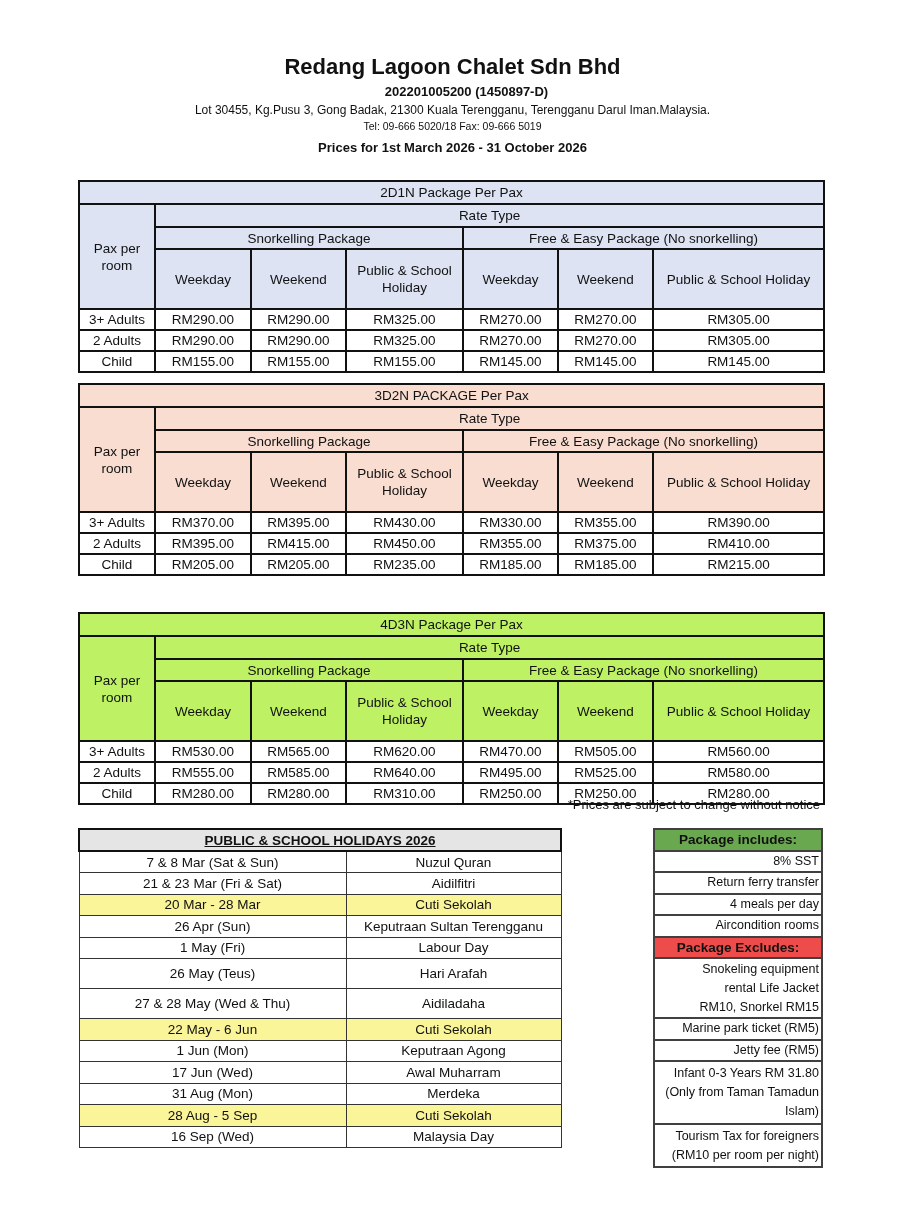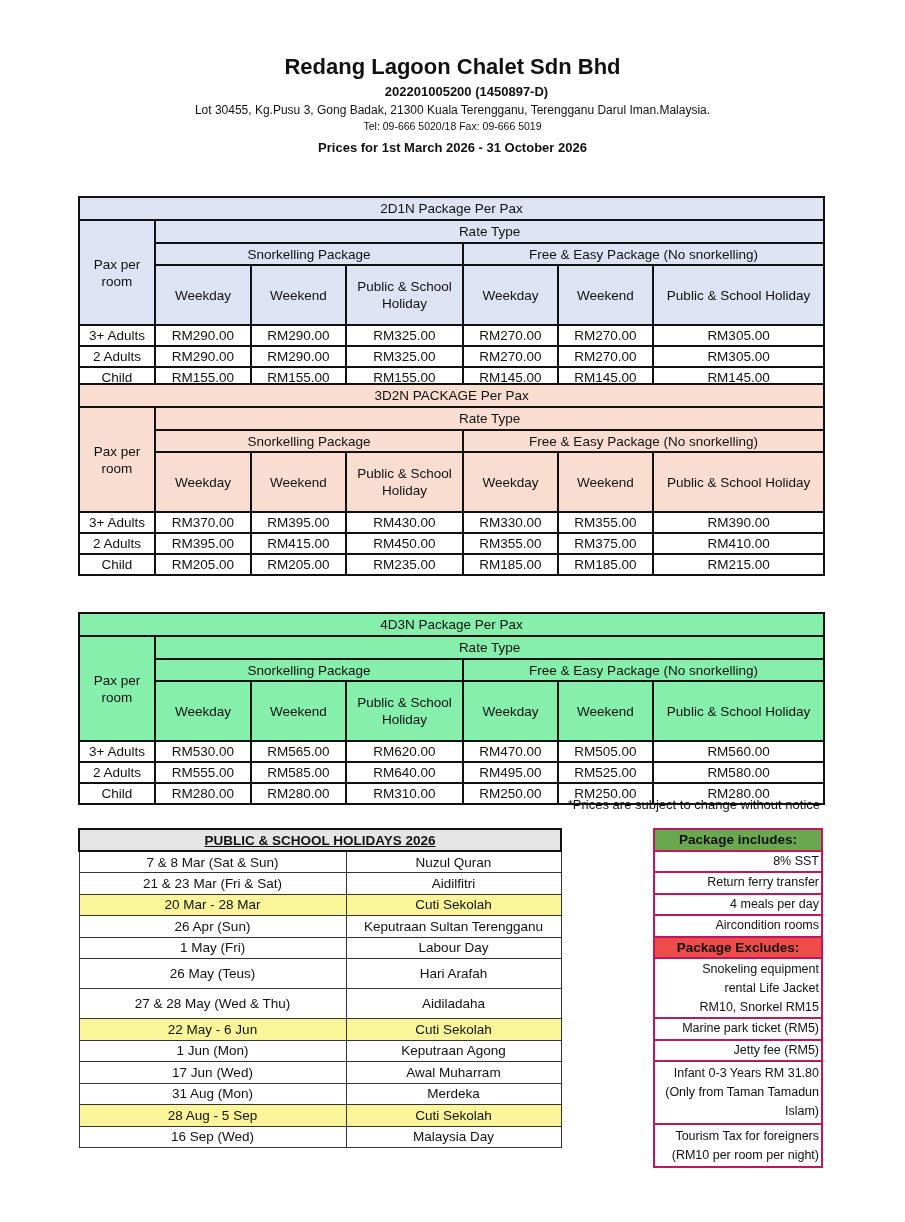--- a/index.html
+++ b/index.html
@@ -25,53 +25,53 @@
     line-height: 17px; padding: 0 2px;
   }
   table.rate tr.r-title td { height: 23px; }
   table.rate tr.r-ratetype td { height: 23px; }
   table.rate tr.r-pkg td { height: 22px; }
   table.rate tr.r-cols td { height: 60px; }
   table.rate tr.r-data td { height: 21px; background: #fff; }
 
   .blue td.hdr { background: #dde3f3; }
   .peach td.hdr { background: #f9ddd0; }
-  .green td.hdr { background: #86efac; margin-top: 38px; }
+  .green td.hdr { background: #bef264; margin-top: 38px; }
 
   .note { position: absolute; top: 797px; left: 480px; width: 340px; text-align: right; font-size: 13px; }
 
   table.hol {
     position: absolute; left: 78px; top: 828px; width: 482px;
     border-collapse: collapse; table-layout: fixed; font-size: 13.5px;
   }
   table.hol td { border: 1.5px solid #333; text-align: center; height: 21.5px; line-height: 17px; }
   table.hol td.hol-title { background: #e5e5e5; font-weight: bold; border: 2px solid #111; height: 22px; text-decoration: underline; }
   table.hol tr.school td { background: #fbf59a; }
   table.hol tr.tall td { height: 30px; text-align: center; }
 
   table.inc {
     position: absolute; left: 653px; top: 828px; width: 170px;
     border-collapse: collapse; table-layout: fixed; font-size: 12.5px;
   }
-  table.inc td { border: 2px solid #be185d; text-align: right; padding: 0 2px; line-height: 19px; height: 21.5px; }
+  table.inc td { border: 2px solid #404040; text-align: right; padding: 0 2px; line-height: 19px; height: 21.5px; }
   table.inc td.inc-title { background: #6aa84f; text-align: center; font-weight: bold; font-size: 13.5px; }
   table.inc td.exc-title { background: #ee4b4b; text-align: center; font-weight: bold; font-size: 13.5px; }
 </style>
 </head>
 <body>
 
 <div class="header">
   <div class="h-title">Redang Lagoon Chalet Sdn Bhd</div>
   <div class="h-reg">202201005200 (1450897-D)</div>
   <div class="h-addr">Lot 30455, Kg.Pusu 3, Gong Badak, 21300 Kuala Terengganu, Terengganu Darul Iman.Malaysia.</div>
   <div class="h-tel">Tel: 09-666 5020/18 Fax: 09-666 5019</div>
   <div class="h-prices">Prices for 1st March 2026 - 31 October 2026</div>
 </div>
 
-<table class="rate blue" style="top:196px;border-radius:28px;">
+<table class="rate blue" style="top:180px;border-radius:28px;">
   <colgroup>
       <col style="width:76px">
       <col style="width:96px">
       <col style="width:95px">
       <col style="width:117px">
       <col style="width:95px">
       <col style="width:95px">
       <col style="width:171px">
     </colgroup>
   <tbody>

